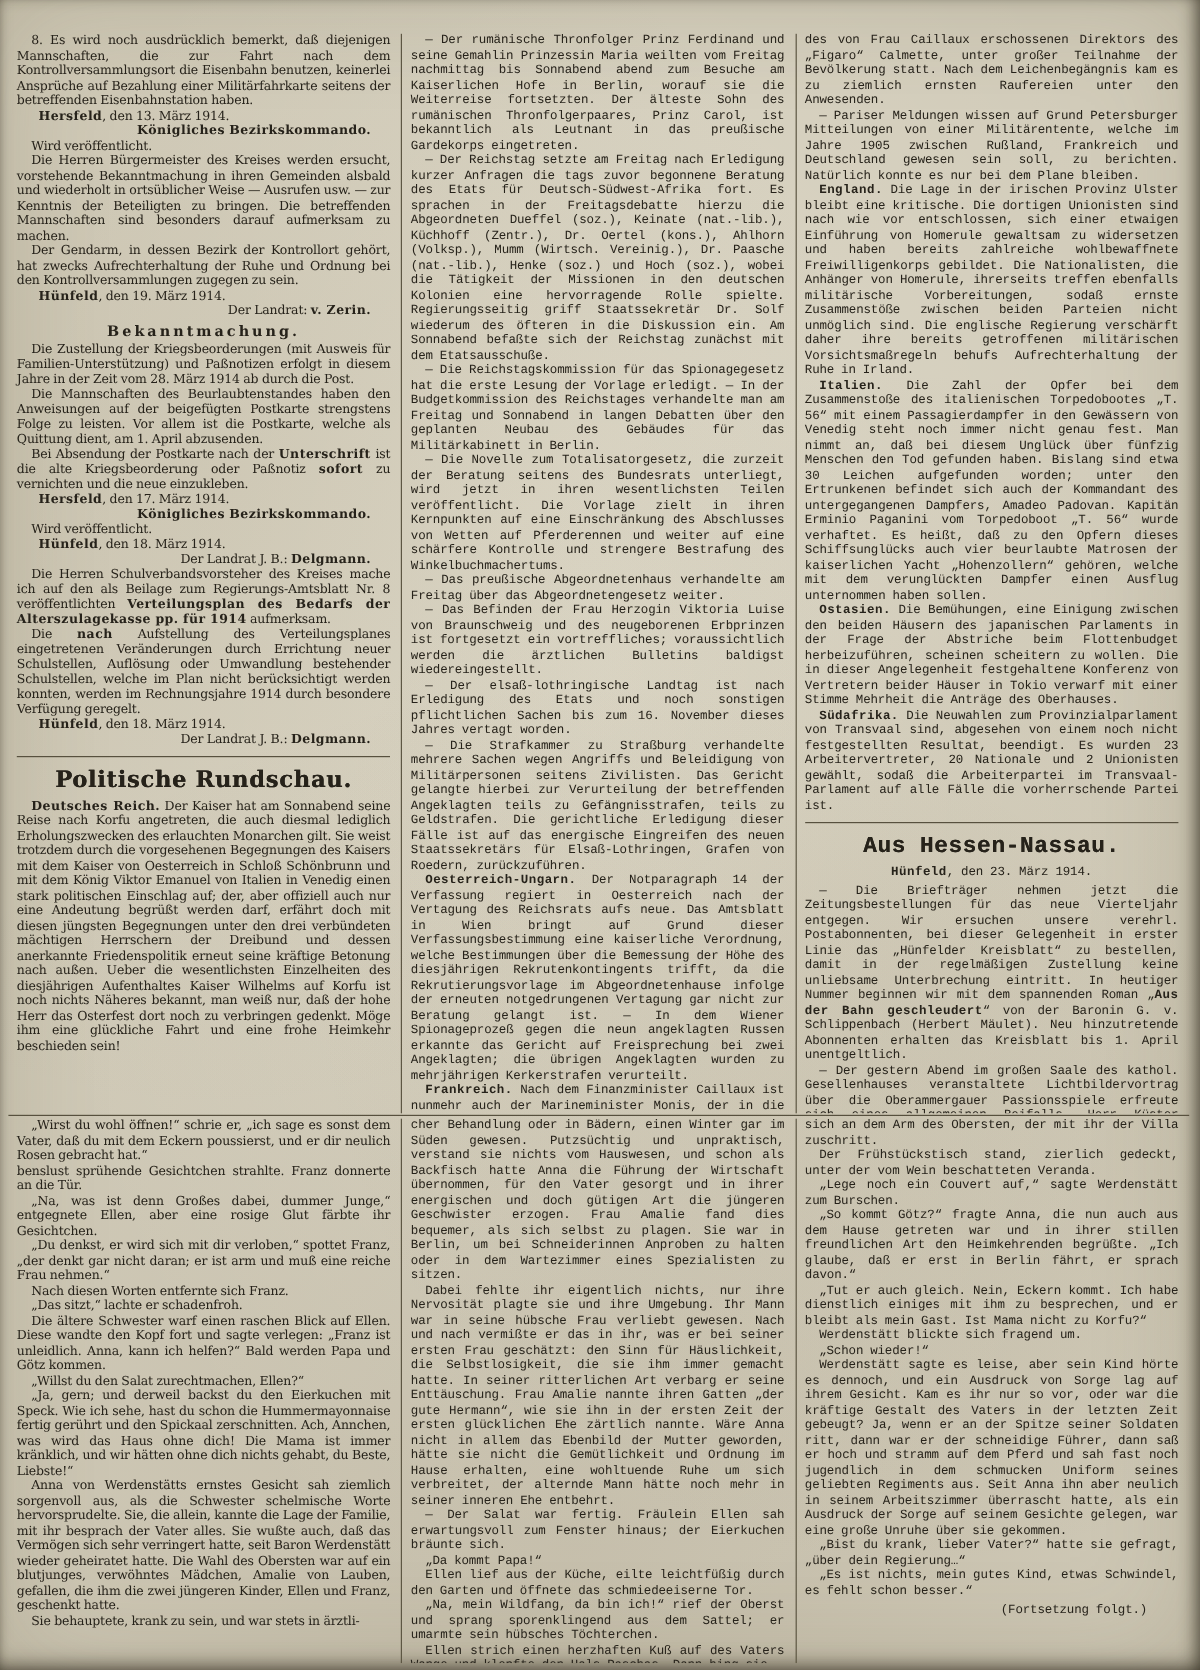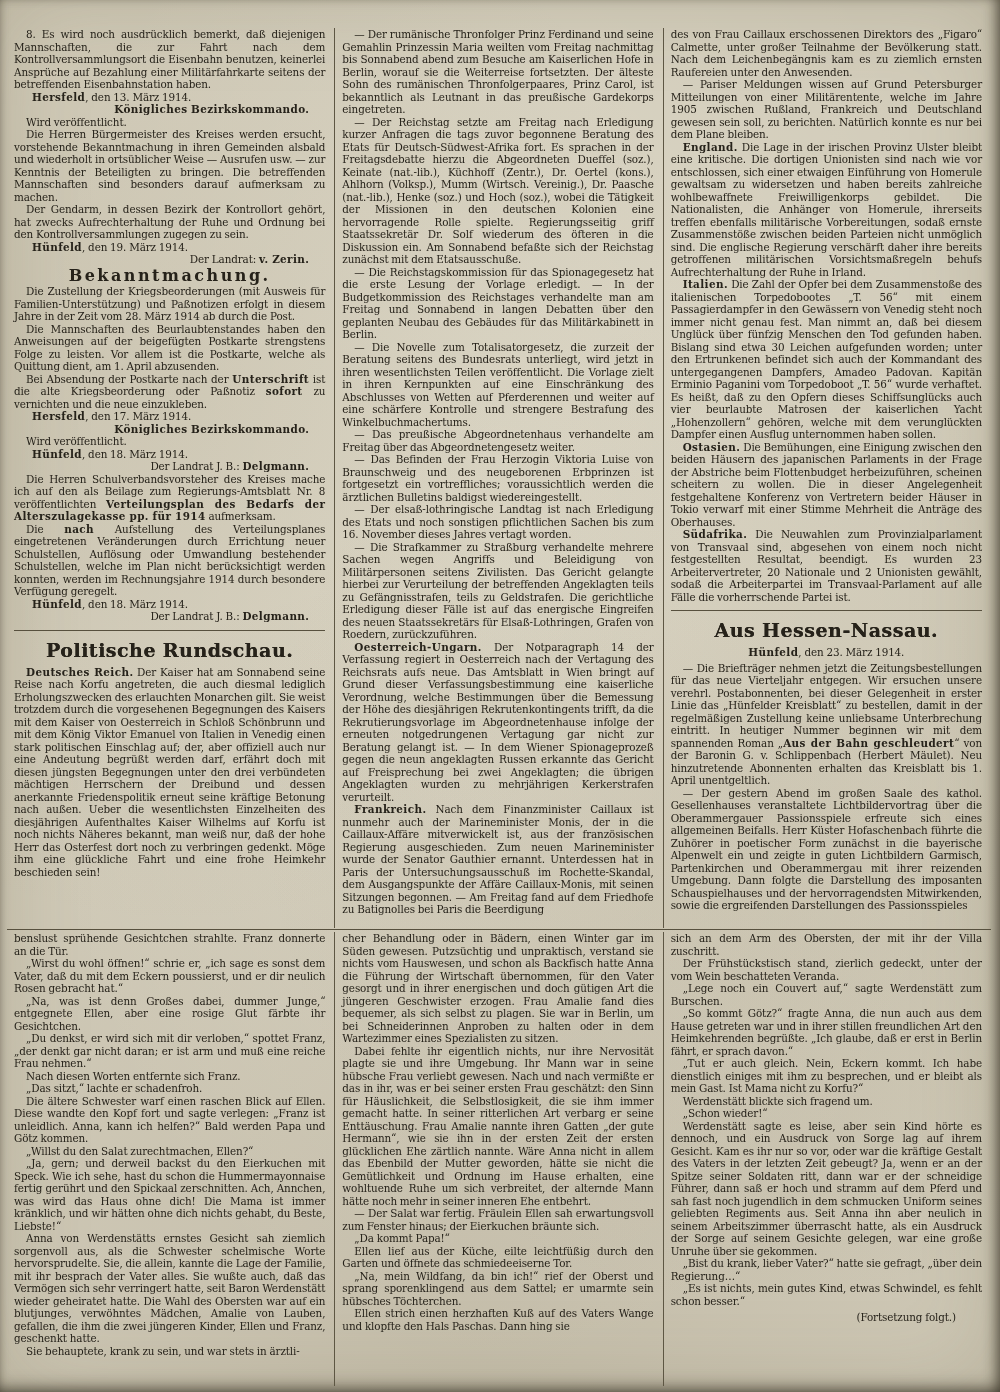--- a/index.html
+++ b/index.html
@@ -27,32 +27,32 @@
     position:absolute;left:7px;right:9px;top:28px;bottom:6px;
     display:flex;flex-direction:column;
   }
   .section{display:flex;overflow:hidden;}
   #top-section{height:900px;}
   #bottom-section{flex:1;margin-top:2px;}
   .divider{border-top:1px solid #57503e;margin:1px 0 0 0;}
   .col{
     flex:1;padding:0 9px 0 7px;overflow:hidden;min-width:0;
   }
-  .col + .col{border-left:1px solid #5d5643;}
+  .col + .col{border-left:1px solid #5d5643;font-family:Liberation Mono, monospace;}
   .blk{
     font-size:10.4px;line-height:12.5px;text-align:justify;
     letter-spacing:-0.12px;word-spacing:-0.3px;margin:0;
   }
   .blk b{font-weight:bold;letter-spacing:.4px;}
   .blk.p{text-indent:12px;}
   .blk.pc{text-indent:0;}
   .blk.dateline{text-indent:18px;text-align:left;}
   .blk.sig{text-align:right;padding-right:16px;}
   .blk.head{
-    text-align:center;font-weight:bold;font-size:16px;
+    text-align:center;font-weight:bold;font-size:12px;
     letter-spacing:2.5px;margin:4px 0 3px 0;text-indent:0;
   }
   .blk.title{
     text-align:center;font-weight:bold;font-size:19px;line-height:22px;
     letter-spacing:.5px;margin:7px 0 5px 0;padding-top:8px;text-indent:0;
     border-top:1px solid #57503e;
     text-shadow:0 0 .4px #26221a;
   }
   .blk.subdate{text-align:center;margin-bottom:3px;text-indent:0;}
   .blk.fin{text-align:right;padding-right:26px;margin-top:4px;}
@@ -109,22 +109,22 @@
           <div class="blk p"><b>Südafrika.</b> Die Neuwahlen zum Provinzialparlament von Transvaal sind, abgesehen von einem noch nicht festgestellten Resultat, beendigt. Es wurden 23 Arbeitervertreter, 20 Nationale und 2 Unionisten gewählt, sodaß die Arbeiterpartei im Transvaal-Parlament auf alle Fälle die vorherrschende Partei ist.</div>
           <div class="blk title">Aus Hessen-Nassau.</div>
           <div class="blk subdate"><b>Hünfeld</b>, den 23. März 1914.</div>
           <div class="blk p">— Die Briefträger nehmen jetzt die Zeitungsbestellungen für das neue Vierteljahr entgegen. Wir ersuchen unsere verehrl. Postabonnenten, bei dieser Gelegenheit in erster Linie das „Hünfelder Kreisblatt“ zu bestellen, damit in der regelmäßigen Zustellung keine unliebsame Unterbrechung eintritt. In heutiger Nummer beginnen wir mit dem spannenden Roman „<b>Aus der Bahn geschleudert</b>“ von der Baronin G. v. Schlippenbach (Herbert Mäulet). Neu hinzutretende Abonnenten erhalten das Kreisblatt bis 1. April unentgeltlich.</div>
           <div class="blk p">— Der gestern Abend im großen Saale des kathol. Gesellenhauses veranstaltete Lichtbildervortrag über die Oberammergauer Passionsspiele erfreute sich eines allgemeinen Beifalls. Herr Küster Hofaschenbach führte die Zuhörer in poetischer Form zunächst in die bayerische Alpenwelt ein und zeigte in guten Lichtbildern Garmisch, Partenkirchen und Oberammergau mit ihrer reizenden Umgebung. Dann folgte die Darstellung des imposanten Schauspielhauses und der hervorragendsten Mitwirkenden, sowie die ergreifenden Darstellungen des Passionsspieles</div>
         </div>
       </div>
     <div class="divider"></div>
     <div class="section" id="bottom-section">
         <div class="col">
+          <div class="blk p">„Wirst du wohl öffnen!“ schrie er, „ich sage es sonst dem Vater, daß du mit dem Eckern poussierst, und er dir neulich Rosen gebracht hat.“</div>
           <div class="blk pc">benslust sprühende Gesichtchen strahlte. Franz donnerte an die Tür.</div>
-          <div class="blk p">„Wirst du wohl öffnen!“ schrie er, „ich sage es sonst dem Vater, daß du mit dem Eckern poussierst, und er dir neulich Rosen gebracht hat.“</div>
           <div class="blk p">„Na, was ist denn Großes dabei, dummer Junge,“ entgegnete Ellen, aber eine rosige Glut färbte ihr Gesichtchen.</div>
           <div class="blk p">„Du denkst, er wird sich mit dir verloben,“ spottet Franz, „der denkt gar nicht daran; er ist arm und muß eine reiche Frau nehmen.“</div>
           <div class="blk p">Nach diesen Worten entfernte sich Franz.</div>
           <div class="blk p">„Das sitzt,“ lachte er schadenfroh.</div>
           <div class="blk p">Die ältere Schwester warf einen raschen Blick auf Ellen. Diese wandte den Kopf fort und sagte verlegen: „Franz ist unleidlich. Anna, kann ich helfen?“ Bald werden Papa und Götz kommen.</div>
           <div class="blk p">„Willst du den Salat zurechtmachen, Ellen?“</div>
           <div class="blk p">„Ja, gern; und derweil backst du den Eierkuchen mit Speck. Wie ich sehe, hast du schon die Hummermayonnaise fertig gerührt und den Spickaal zerschnitten. Ach, Annchen, was wird das Haus ohne dich! Die Mama ist immer kränklich, und wir hätten ohne dich nichts gehabt, du Beste, Liebste!“</div>
           <div class="blk p">Anna von Werdenstätts ernstes Gesicht sah ziemlich sorgenvoll aus, als die Schwester schelmische Worte hervorsprudelte. Sie, die allein, kannte die Lage der Familie, mit ihr besprach der Vater alles. Sie wußte auch, daß das Vermögen sich sehr verringert hatte, seit Baron Werdenstätt wieder geheiratet hatte. Die Wahl des Obersten war auf ein blutjunges, verwöhntes Mädchen, Amalie von Lauben, gefallen, die ihm die zwei jüngeren Kinder, Ellen und Franz, geschenkt hatte.</div>
           <div class="blk p">Sie behauptete, krank zu sein, und war stets in ärztli-</div>
         </div>

